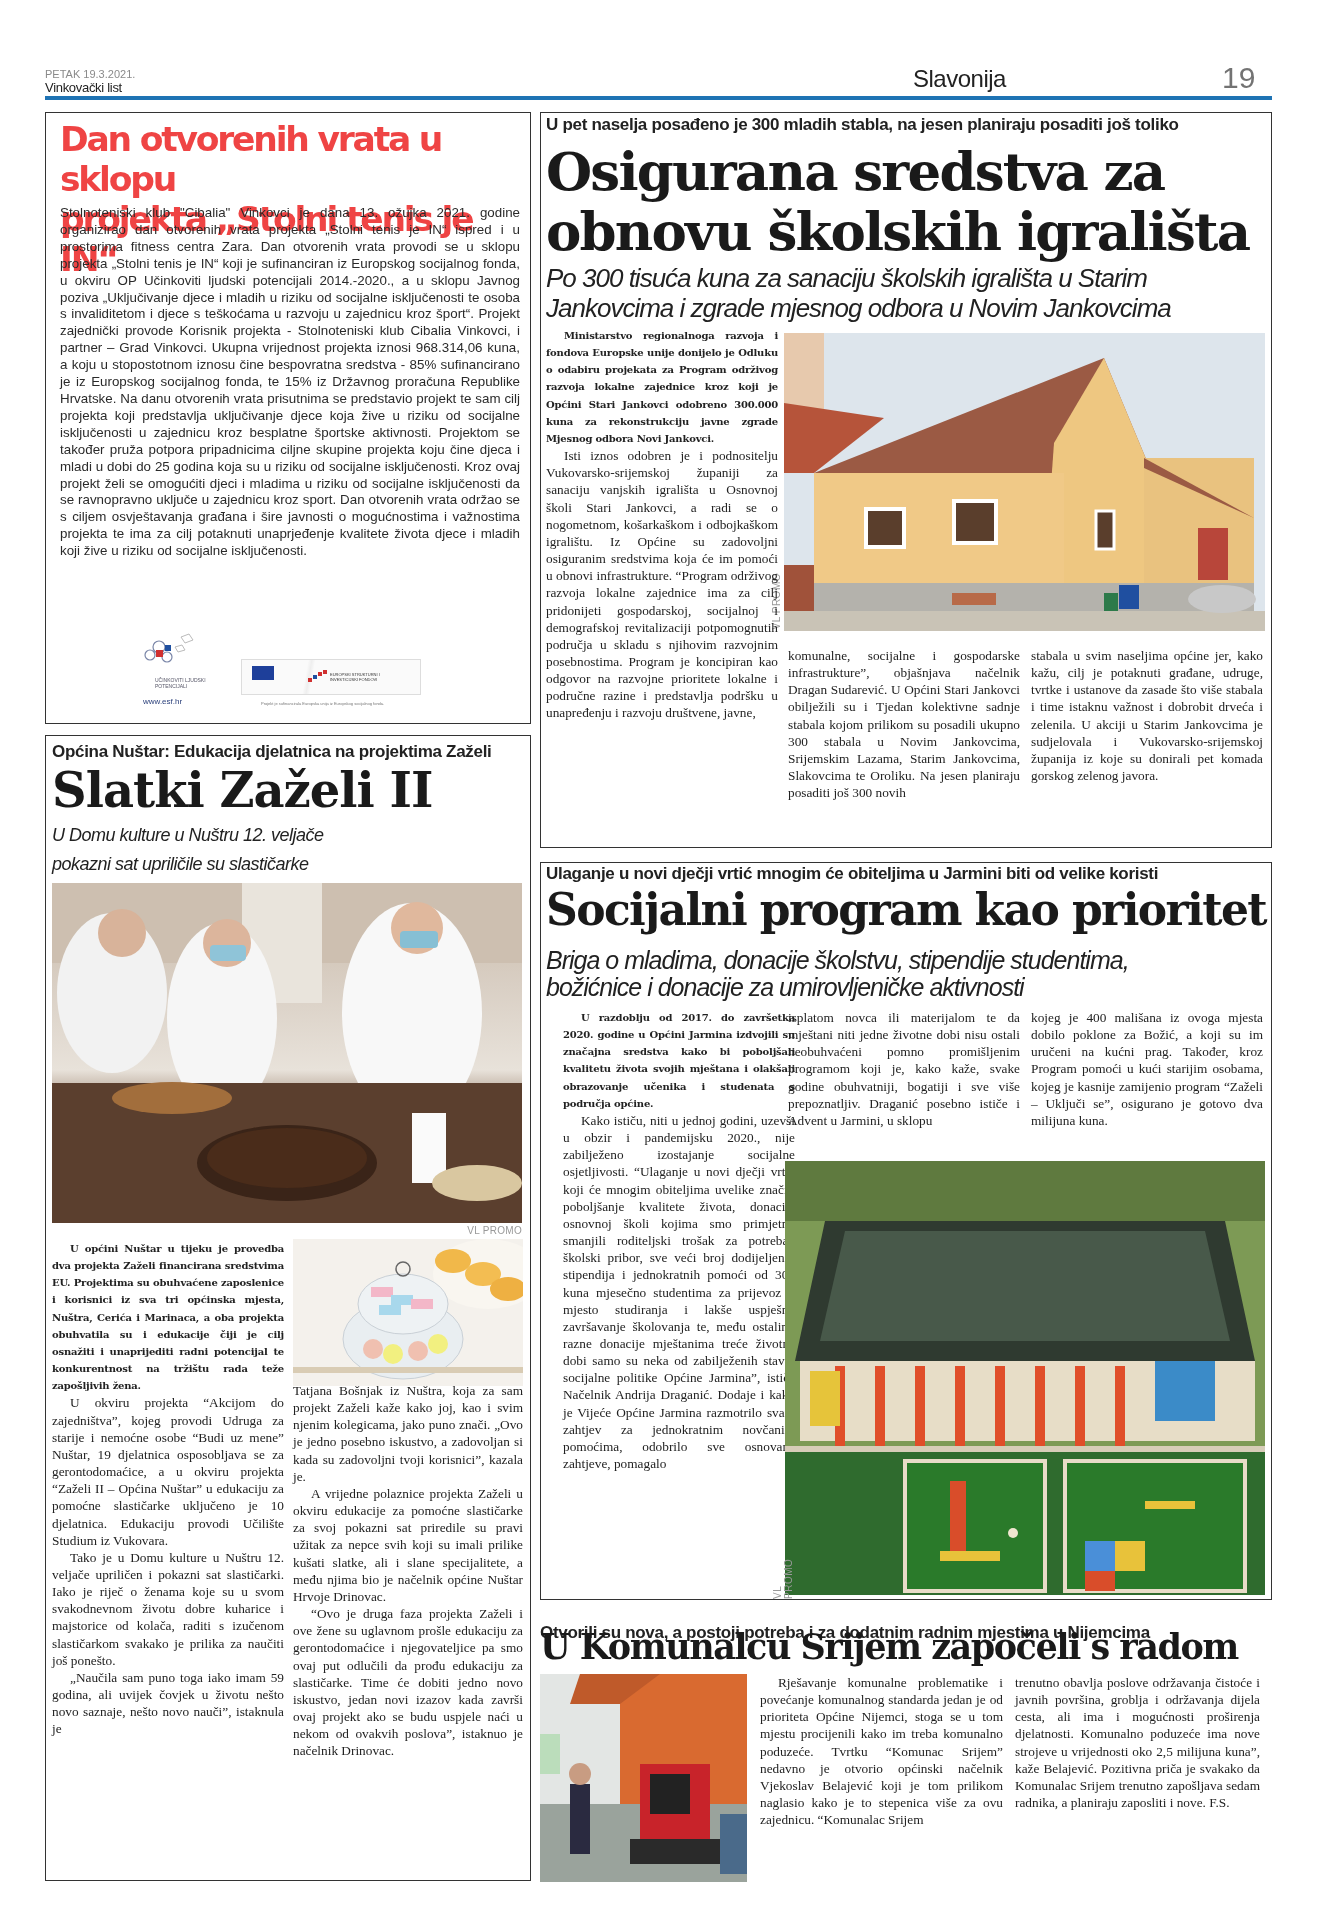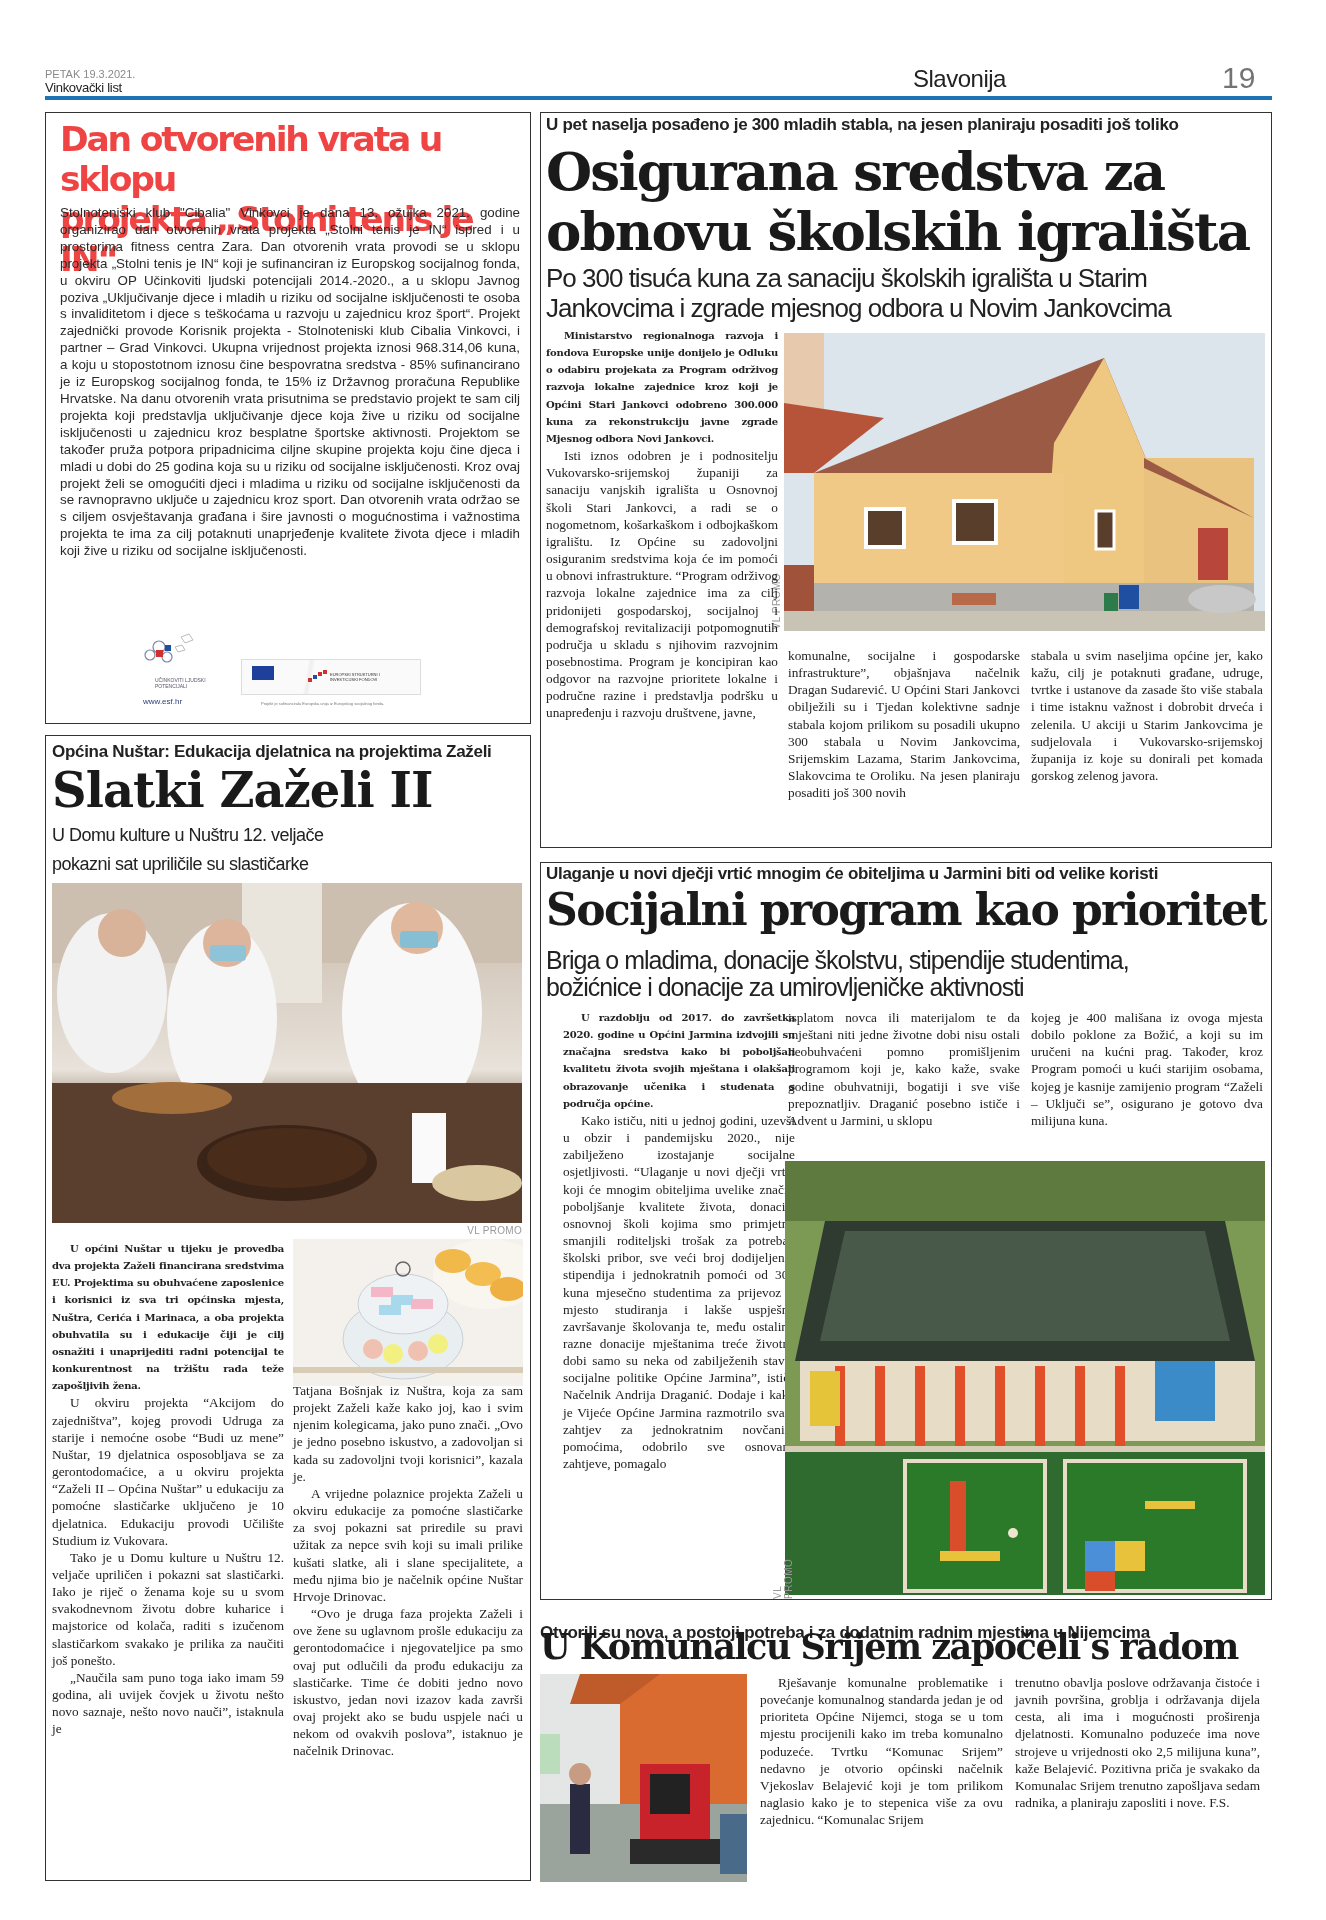--- a/index.html
+++ b/index.html
@@ -10,21 +10,21 @@
   .hdr-date { position: absolute; left: 45px; top: 68px; font: 11px "Liberation Sans", sans-serif; color: #8a8a8a; }
   .hdr-paper { position: absolute; left: 45px; top: 80px; font: 13px "Liberation Sans", sans-serif; color: #222; letter-spacing: -0.3px; }
   .hdr-section { position: absolute; left: 913px; top: 65px; font: 24px "Liberation Sans", sans-serif; color: #222; letter-spacing: -0.5px; }
   .hdr-page { position: absolute; left: 1222px; top: 61px; font: 30px "Liberation Sans", sans-serif; color: #737373; font-weight: 300; }
   .hdr-rule { position: absolute; left: 45px; top: 96px; width: 1227px; height: 4px; background: #1e73b4; }
 
   .box { position: absolute; border: 1.5px solid #333; background: #fff; }
 
   .kicker { font: bold 17px "Liberation Sans", sans-serif; color: #222; letter-spacing: -0.3px; white-space: nowrap; }
   .headline-serif { font-family: "DejaVu Serif", serif; font-weight: bold; color: #1a1a1a; letter-spacing: -1.5px; }
-  .deck { font-family: "Liberation Sans", sans-serif; color: #222; letter-spacing: -0.6px; }
+  .deck { font-family: "Liberation Sans", sans-serif; color: #222; letter-spacing: -0.6px; font-style: italic; }
 
   .body-sans { font: 13.4px/16.1px "Liberation Sans", sans-serif; color: #2a2a2a; text-align: justify; }
   .col { font: 13.3px/17.15px "Liberation Serif", serif; color: #222; text-align: justify; hyphens: manual; }
   .col p { text-indent: 18px; }
   .col p.lead { font-weight: bold; font-family: "DejaVu Serif", serif; font-size: 10px; line-height: 17.15px; letter-spacing: -0.2px; }
 
   .credit { font: 10px "Liberation Sans", sans-serif; color: #999; letter-spacing: 0.3px; }
   .credit-v { position: absolute; font: 10px "Liberation Sans", sans-serif; color: #999; writing-mode: vertical-rl; transform: rotate(180deg); letter-spacing: 0.5px; }
 
   .photo { position: absolute; overflow: hidden; }

